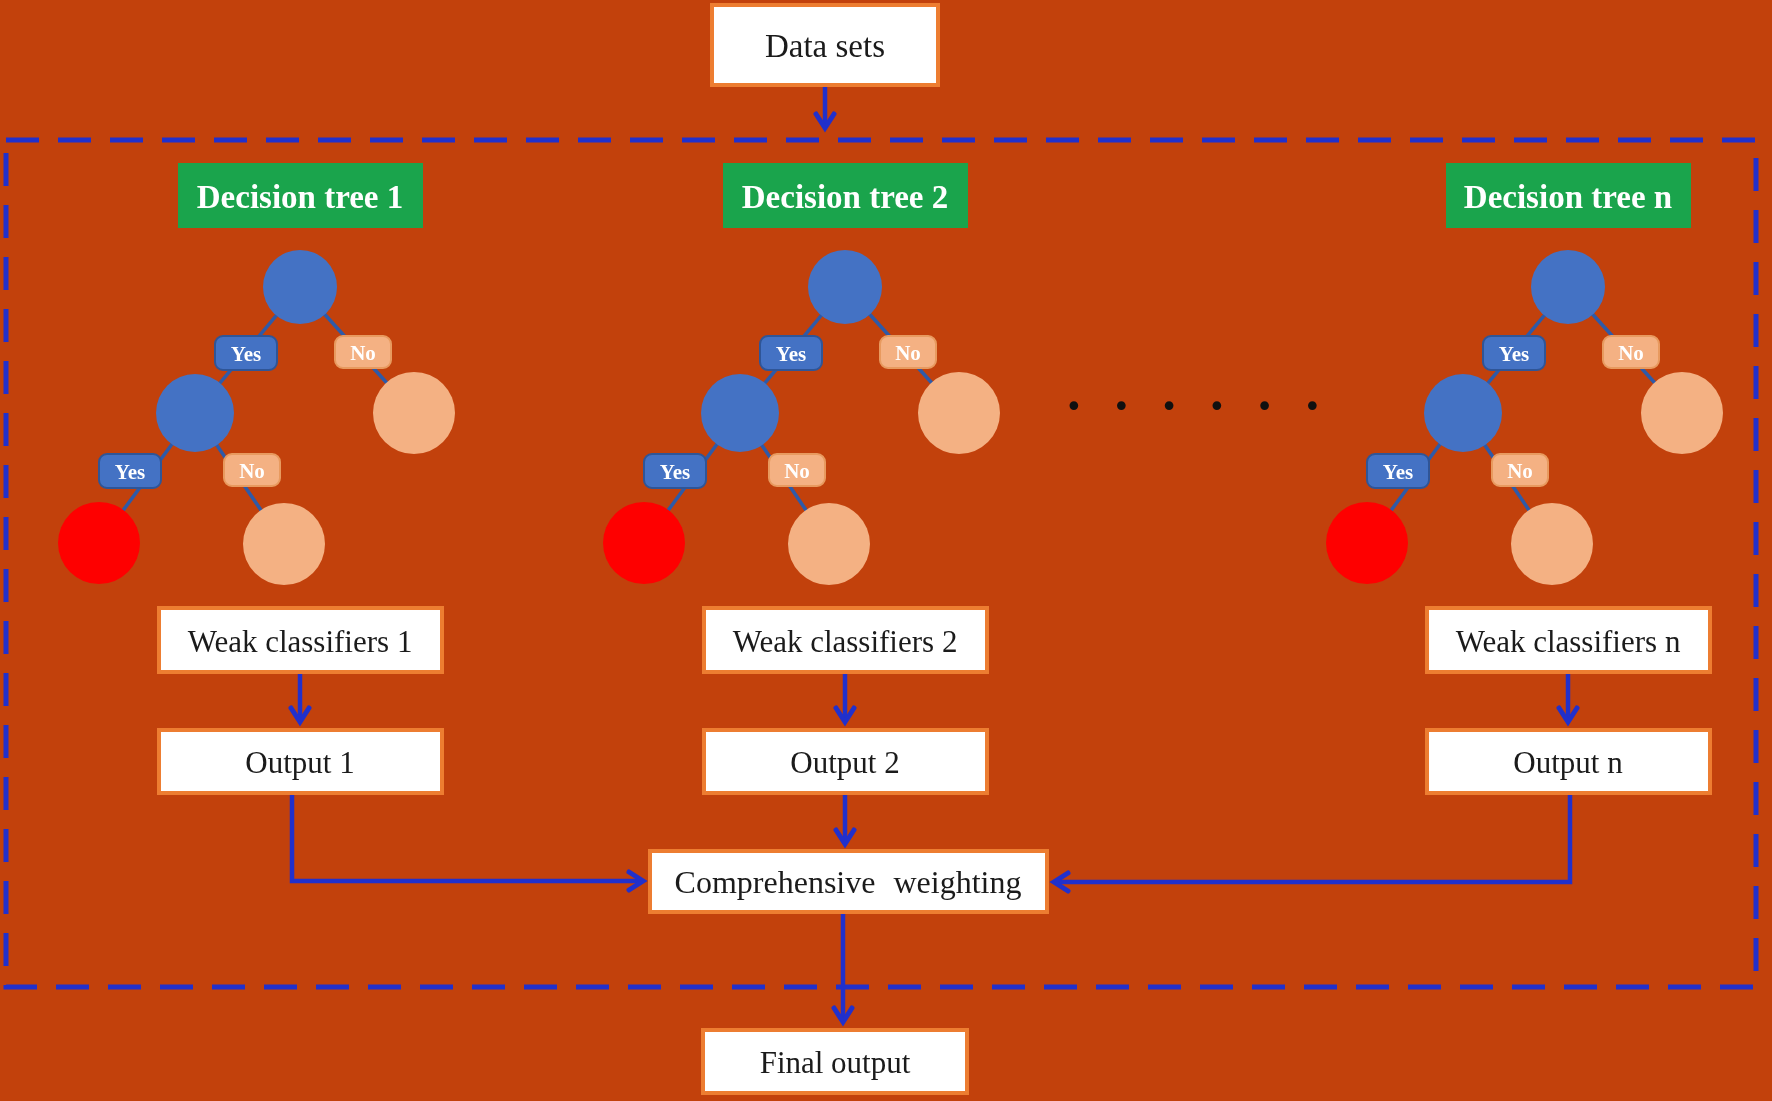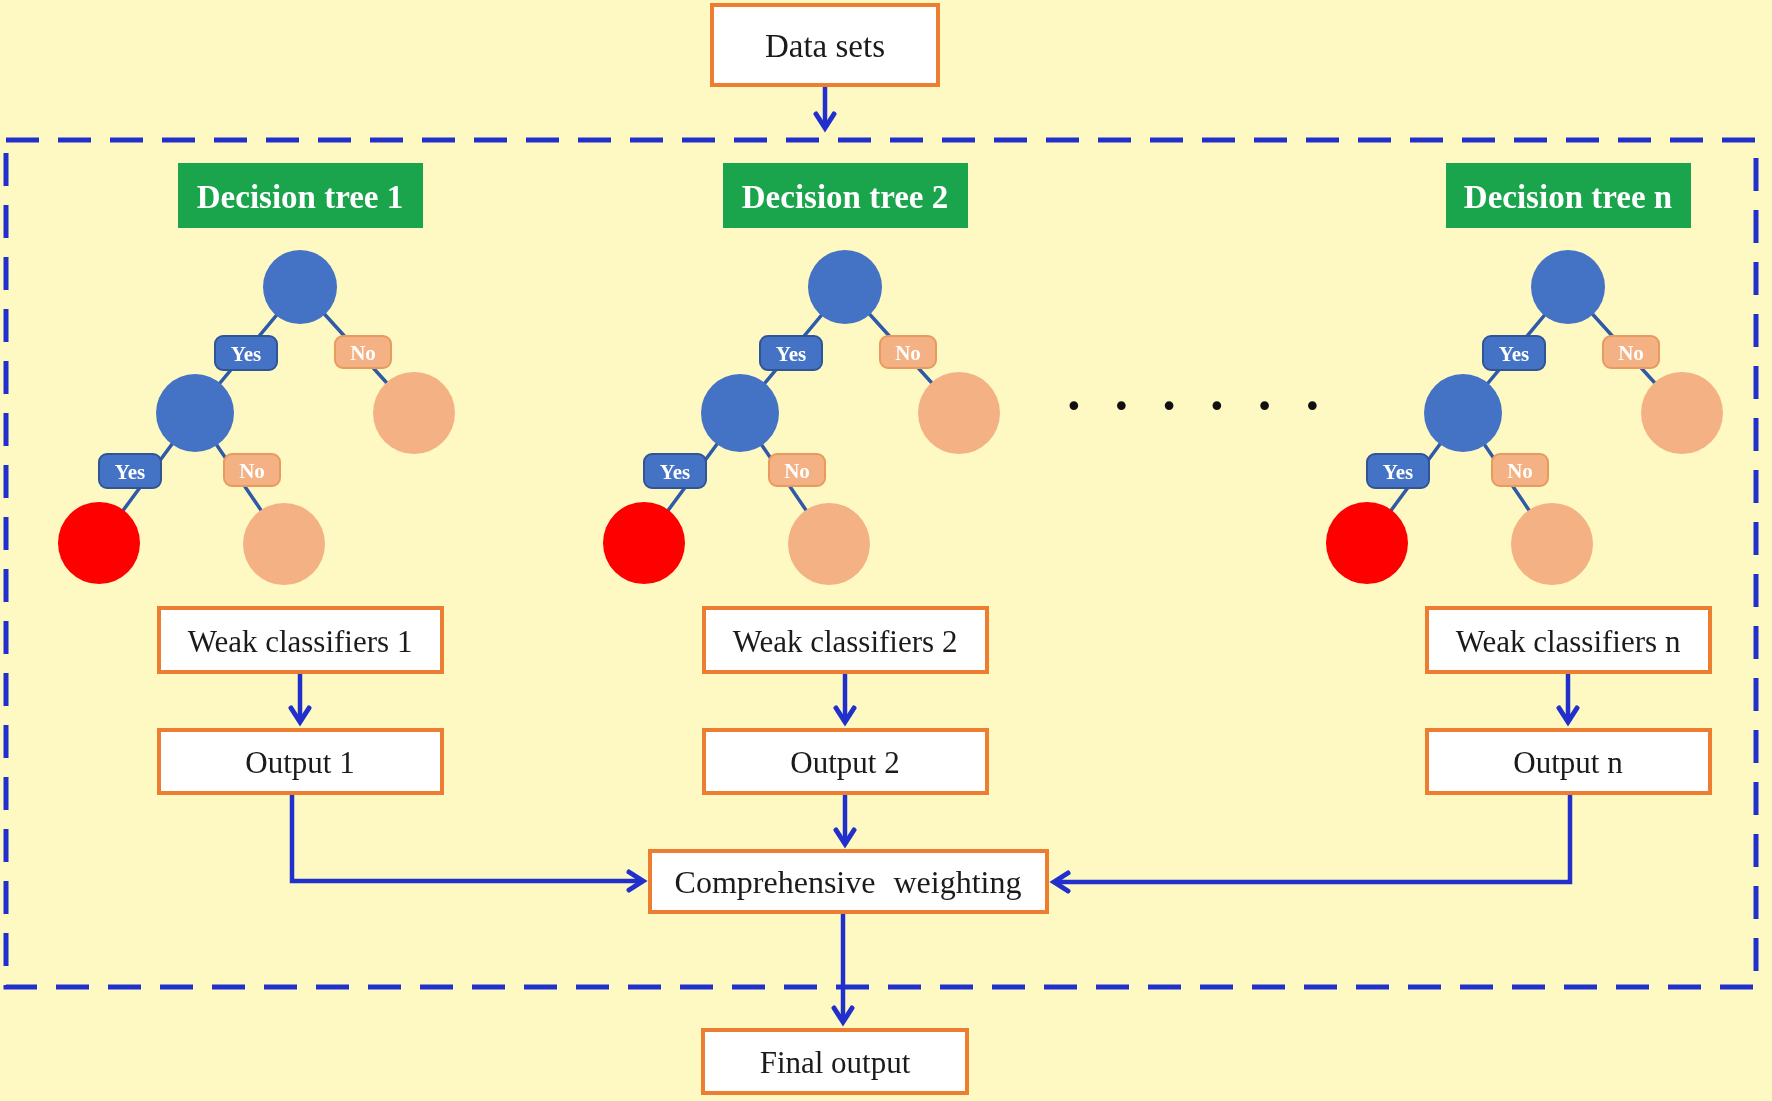--- a/index.html
+++ b/index.html
@@ -8,21 +8,21 @@
     --nodeBlue:#4472C4;
     --nodeBlueDark:#2F5597;
     --nodeOrange:#F4B183;
     --nodeOrangeDark:#E89A5F;
     --nodeRed:#FE0000;
     --green:#1AA44C;
     --edgeBlue:#2E5AA8;
     --ink:#1B1B1B;
   }
   html,body{margin:0;padding:0;background:#ffffff;}
-  .stage{width:1772px;height:1101px;position:relative;background:#fef9c3;overflow:hidden;}
+  .stage{width:1772px;height:1101px;position:relative;background:#c2410c;overflow:hidden;}
   svg{display:block;}
   .obox{fill:#ffffff;stroke:var(--orange);stroke-width:4;}
   .gbox{fill:var(--green);stroke:none;}
   .lbl{font-family:"Liberation Serif",serif;font-size:31px;fill:var(--ink);
        text-anchor:middle;dominant-baseline:central;}
   .lbl-big{font-size:33px;}
   .glabel{font-family:"Liberation Serif",serif;font-size:33px;font-weight:bold;fill:#ffffff;
        text-anchor:middle;dominant-baseline:central;}
   .chip-yes{fill:var(--nodeBlue);stroke:var(--nodeBlueDark);stroke-width:2;}
   .chip-no{fill:var(--nodeOrange);stroke:var(--nodeOrangeDark);stroke-width:2;}

